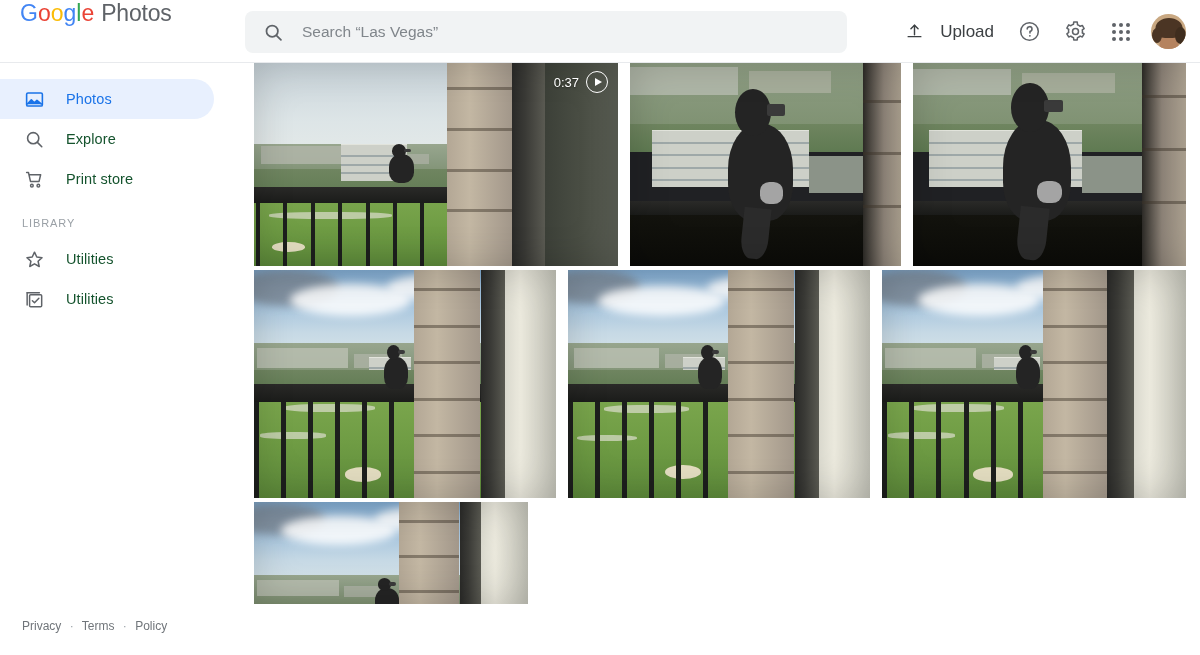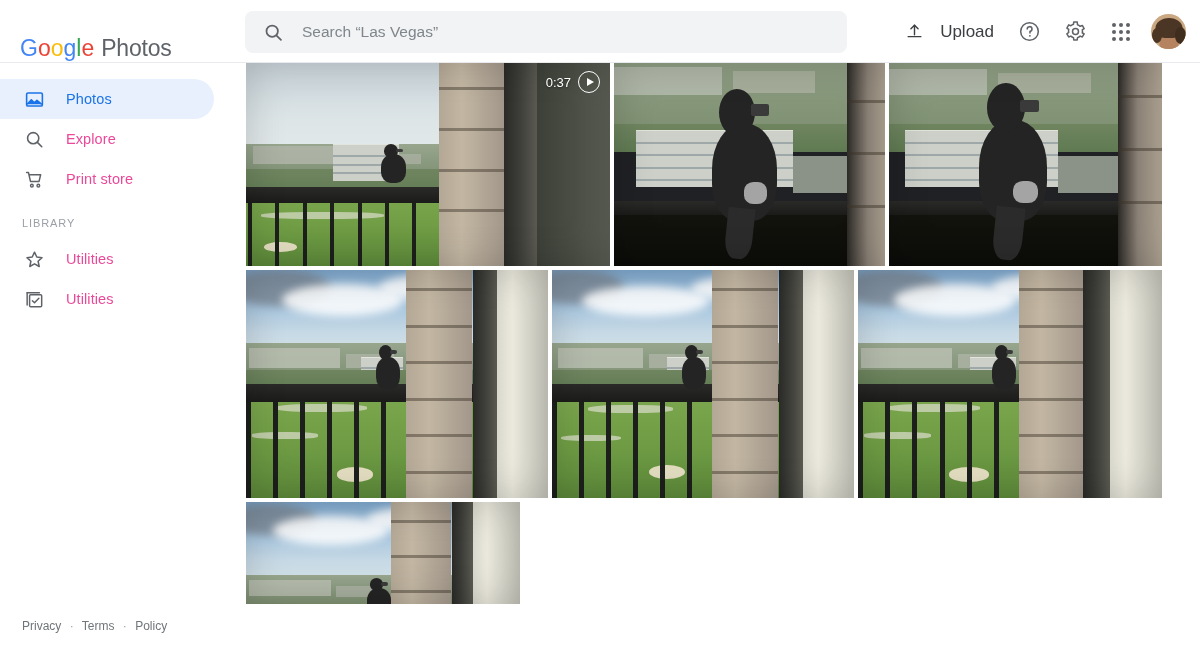--- a/index.html
+++ b/index.html
@@ -10,21 +10,21 @@
     font-family: "Liberation Sans", sans-serif;
     -webkit-font-smoothing: antialiased;
   }
 
   
   .header {
     position: absolute; top: 0; left: 0;
     width: 1200px; height: 63px;
     border-bottom: 1px solid #e8eaed;
     background: #fff;
-    display: flex; align-items: flex-end;
+    display: flex; align-items: flex-start;
   }
   .brand {
     display: flex; align-items: baseline;
     margin-left: 20px;
     font-size: 23px;
     letter-spacing: -0.2px;
     white-space: nowrap;
   }
   .brand .g-logo { font-size: 23px; letter-spacing: 0px; }
   .brand .g-logo span { font-weight: 400; }
@@ -114,21 +114,21 @@
     color: #3c4043;
   }
   .nav-item.active { background: #e8f0fe; }
   .nav-item.active .nav-label { color: #1a73e8; font-weight: 500; }
   .nav-item.active svg { stroke: #1a73e8; fill: none; }
   .nav-icon {
     width: 24px; height: 24px; flex: 0 0 24px;
     display: flex; align-items: center; justify-content: center;
   }
   .nav-label {
-    margin-left: 20px; font-size: 14.5px; color: #ec4899;
+    margin-left: 20px; font-size: 14.5px; color: #14532d;
     letter-spacing: 0.1px;
   }
   .nav-expander {
     position: absolute; left: 6px; top: 50%; transform: translateY(-50%);
     width: 0; height: 0;
     border-left: 5px solid #5f6368;
     border-top: 4px solid transparent;
     border-bottom: 4px solid transparent;
     cursor: pointer;
   }
@@ -161,21 +161,21 @@
   }
   .date-text {
     margin-left: 16px; font-size: 14px; color: #3c4043; font-weight: 500;
     letter-spacing: 0.1px;
   }
 
   .photo-grid { padding-left: 16px; }
   .photo-row { display: flex; gap: 4px; margin-bottom: 4px; }
   .tile {
     position: relative; overflow: hidden; cursor: pointer;
-    background: #202124; flex: 0 0 auto;
+    background: #202124; flex: 0 0 auto; margin-left: 8px;
   }
 
   .duration-badge {
     position: absolute; right: 10px; top: 8px;
     display: flex; align-items: center; gap: 7px;
     color: #fff; font-size: 13px; font-weight: 500;
     text-shadow: 0 1px 2px rgba(0,0,0,0.5);
     z-index: 5;
   }
   .play-circle {

